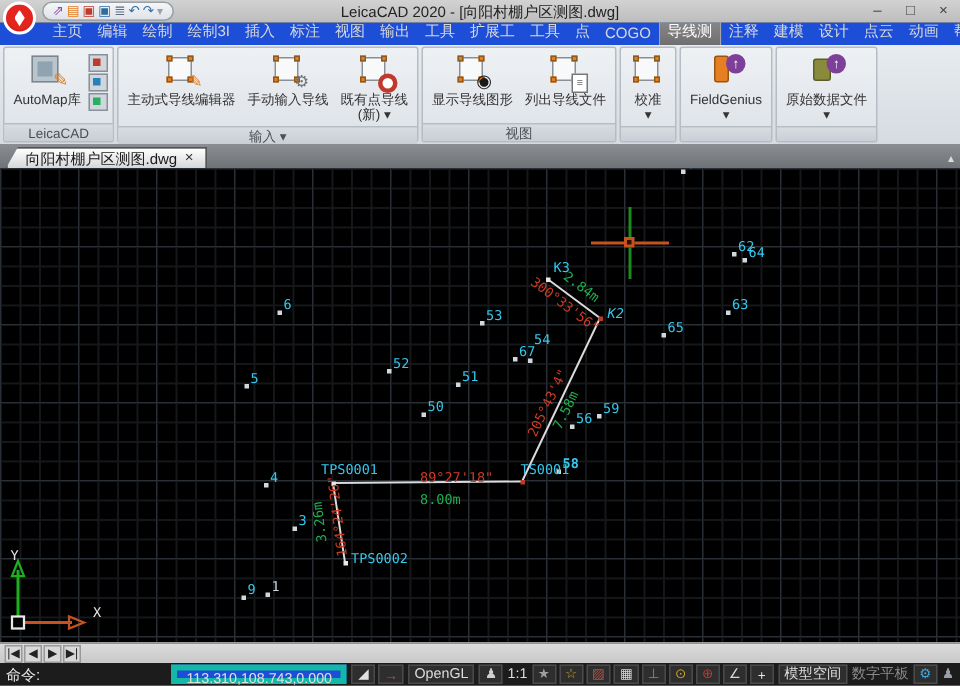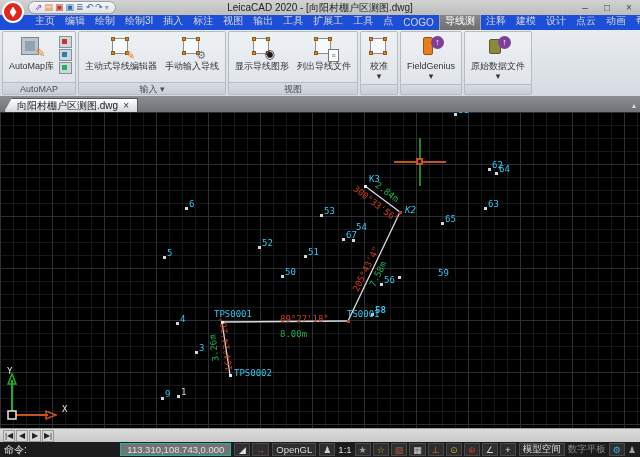--- a/index.html
+++ b/index.html
@@ -93,21 +93,21 @@
   .layoutbar { height:14px; background:linear-gradient(#dcdcdc,#c8c8c8); display:flex; align-items:center; border-top:1px solid #9a9a9a; }
   .navbtns { display:flex; gap:1px; padding:0 3px; color:#222; font-size:8px; }
   .navbtns span { border:1px solid #999; background:#d8d8d8; width:12px; text-align:center; line-height:10px; }
   .ltab { padding:0 10px; font-size:9px; color:#222; height:13px; line-height:13px;
           clip-path:polygon(4px 0,calc(100% - 4px) 0,100% 100%,0 100%); background:#c4c4c4; margin-right:-4px; border:1px solid #8a8a8a; border-bottom:none;}
   .ltab.active { background:#f2f2f2; font-weight:bold; }
 
   
   .statusbar { flex:1; background:#1c1c1c; display:flex; align-items:center; color:#ddd; padding:0 4px; gap:3px; }
   .cmdline { color:#e8e8e8; font-size:10px; flex:1; }
-  .coords { background:#737373; border:1px solid #14b8a6; padding:0 6px; font-size:9.5px; color:#e0e0e0; height:13px; line-height:12px;}
+  .coords { background:#1d4ed8; border:4px solid #14b8a6; padding:0 6px; font-size:9.5px; color:#e0e0e0; height:13px; line-height:12px;}
   .sbox { background:#2e2e2e; border:1px solid #4a4a4a; min-width:16px; height:13px; display:flex; align-items:center; justify-content:center;
           font-size:9px; padding:0 3px; }
   .stext { font-size:9.5px; }
   .dim { color:#8a8a8a; }
 </style>
 </head>
 <body>
 
 <div class="app">
 
@@ -165,21 +165,21 @@
               <span class="pencil">✎</span>
           </div>
           <span class="rtext">AutoMap库</span>
         </div>
         <div class="smallcol">
           <div class="smicon a"></div>
           <div class="smicon b"></div>
           <div class="smicon c"></div>
         </div>
       </div>
-      <div class="rlabel">AutoMAP</div>
+      <div class="rlabel">LeicaCAD</div>
     </div>
 
     <div class="rgroup">
       <div class="rbody">
         <div class="rbtn">
           <div class="ricon">
             <div class="nodebox">
                 <i class="tl"></i>
                 <i class="tr"></i>
                 <i class="bl"></i>
@@ -193,20 +193,33 @@
           <div class="ricon">
             <div class="nodebox">
                 <i class="tl"></i>
                 <i class="tr"></i>
                 <i class="bl"></i>
                 <i class="br"></i>
               </div>
             <span class="overlay" style="color:#6d7378">⚙</span>
           </div>
           <span class="rtext">手动输入导线</span>
+        </div>
+        <div class="rbtn">
+          <div class="ricon">
+            <div class="nodebox">
+                <i class="tl"></i>
+                <i class="tr"></i>
+                <i class="bl"></i>
+                <i class="br"></i>
+              </div>
+            <div class="redring"></div>
+          </div>
+          <span class="rtext">既有点导线</span>
+          <span class="rtext"><span>(新)</span> <span>▾</span></span>
         </div>
       </div>
       <div class="rlabel"><span>输入</span> <span>▾</span></div>
     </div>
 
     <div class="rgroup">
       <div class="rbody">
         <div class="rbtn">
           <div class="ricon">
             <div class="nodebox">
@@ -318,21 +331,21 @@
         <div class="cadtext pt-label" style="left: 262px; top: 126px;">52</div>
         <div class="pt-tick" style="position: absolute; left: 304px; top: 143px; background: rgb(207, 216, 220);"></div>
         <div class="cadtext pt-label" style="left: 308px; top: 135px;">51</div>
         <div class="pt-tick" style="position: absolute; left: 281px; top: 163px; background: rgb(207, 216, 220);"></div>
         <div class="cadtext pt-label" style="left: 285px; top: 155px;">50</div>
         <div class="pt-tick" style="position: absolute; left: 342px; top: 126px; background: rgb(207, 216, 220);"></div>
         <div class="cadtext pt-label" style="left: 346px; top: 118px;">67</div>
         <div class="pt-tick" style="position: absolute; left: 352px; top: 127px; background: rgb(207, 216, 220);"></div>
         <div class="cadtext pt-label" style="left: 356px; top: 110px;">54</div>
         <div class="pt-tick" style="position: absolute; left: 398px; top: 164px; background: rgb(207, 216, 220);"></div>
-        <div class="cadtext pt-label" style="left: 402px; top: 156px; margin-left: 36px;">59</div>
+        <div class="cadtext pt-label" style="left: 402px; top: 156px;">59</div>
         <div class="pt-tick" style="position: absolute; left: 380px; top: 171px; background: rgb(207, 216, 220);"></div>
         <div class="cadtext pt-label" style="left: 384px; top: 163px;">56</div>
         <div class="pt-tick" style="position: absolute; left: 371px; top: 201px; background: rgb(207, 216, 220);"></div>
         <div class="cadtext pt-label" style="left: 375px; top: 193px; font-weight: bold;">58</div>
         <div class="pt-tick" style="position: absolute; left: 176px; top: 210px; background: rgb(207, 216, 220);"></div>
         <div class="cadtext pt-label" style="left: 180px; top: 202px;">4</div>
         <div class="pt-tick" style="position: absolute; left: 195px; top: 239px; background: rgb(207, 216, 220);"></div>
         <div class="cadtext pt-label" style="left: 199px; top: 231px;">3</div>
         <div class="pt-tick" style="position: absolute; left: 161px; top: 285px; background: rgb(207, 216, 220);"></div>
         <div class="cadtext pt-label" style="left: 165px; top: 277px;">9</div>

